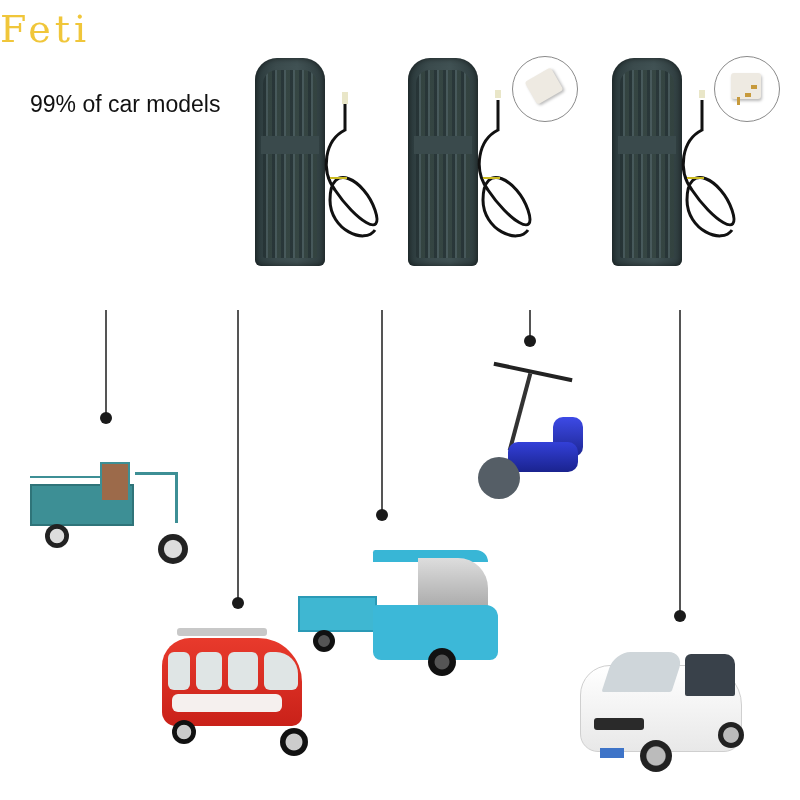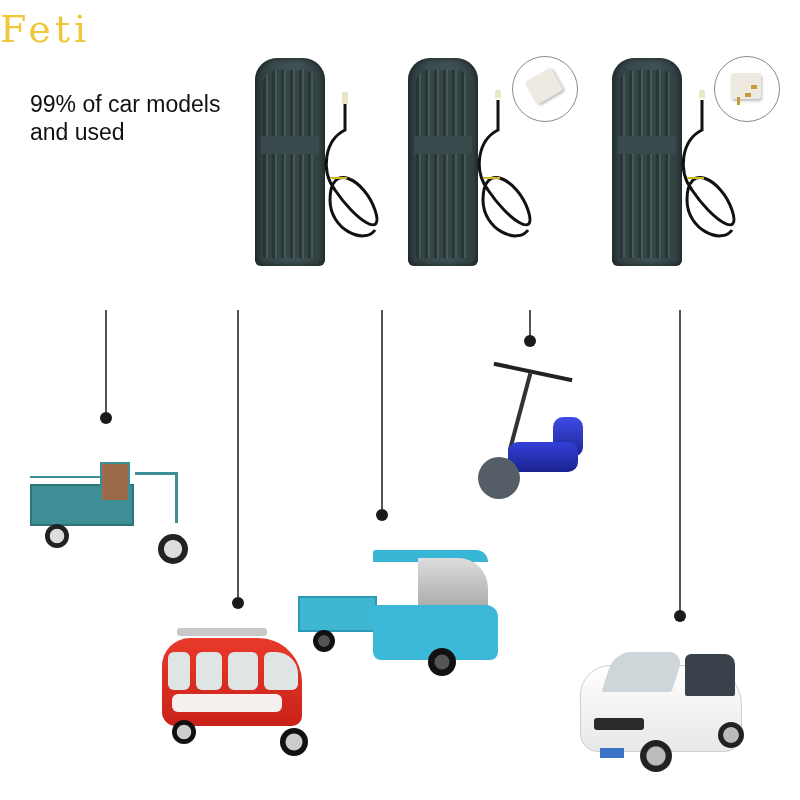--- a/index.html
+++ b/index.html
@@ -49,21 +49,20 @@
   .v-white .plate{position:absolute;left:20px;top:108px;width:24px;height:10px;background:#3e74c8;}
   .v-white .wheel{position:absolute;width:32px;height:32px;border-radius:50%;background:radial-gradient(circle,#bbb 0 40%,#222 45% 100%);}
 </style>
 </head>
 <body>
 
 <div class="brand">Feti</div>
 
 <div class="headline">
   <div>99% of car models</div>
-  <div>and used</div>
 </div>
 
 <div class="pedal" style="left:255px;">
     <div class="ribs"></div>
     <div class="band"></div>
   </div>
 <svg class="cable" style="left:315px;" viewBox="0 0 70 160">
   <path d="M30 10 L30 40 C10 50 5 80 20 100 C40 130 70 150 60 120 C50 90 15 70 15 110 C15 140 50 155 60 140" fill="none" stroke="#111" stroke-width="3"></path>
   <rect x="27" y="2" width="6" height="12" fill="#e9e6c8"></rect>
   <line x1="15" y1="88" x2="32" y2="88" stroke="#c9b820" stroke-width="2"></line>

